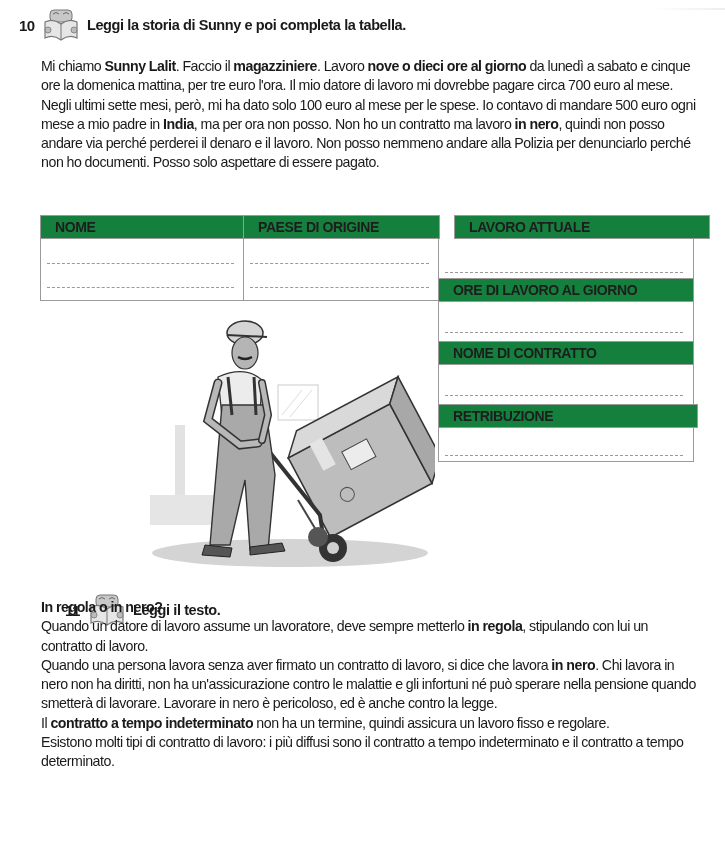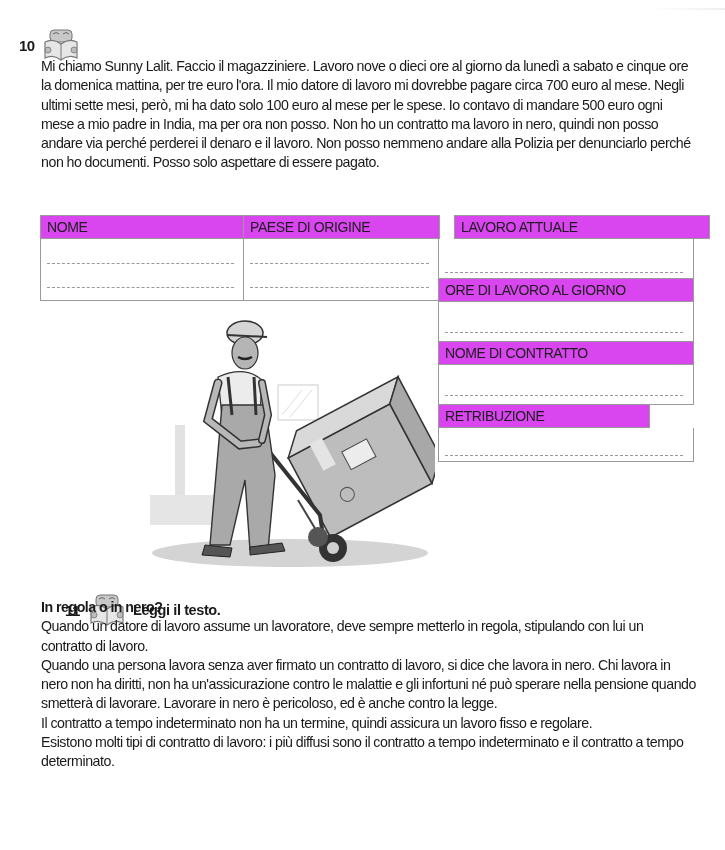--- a/index.html
+++ b/index.html
@@ -17,53 +17,54 @@
     font-weight: bold; font-size: 15px; width: 24px; text-align: left;
     letter-spacing: -0.5px;
   }
   .book-icon { width: 36px; height: 34px; margin-right: 8px; }
   .ex-title { font-weight: bold; font-size: 14.5px; letter-spacing: -0.4px; }
   .para {
     position: absolute; left: 41px; width: 655px;
     font-size: 14.2px; line-height: 19.3px; letter-spacing: -0.45px;
     word-spacing: -0.3px;
   }
-  .para b { font-weight: normal; }
+  .para b { font-weight: bold; }
   .para p { margin: 0; }
   .th {
-    position: absolute; background: #d946ef; font-weight: normal; font-size: 14px;
-    letter-spacing: -0.4px; padding-left: 6px; box-sizing: border-box;
+    position: absolute; background: #15803d; font-weight: bold; font-size: 14px;
+    letter-spacing: -0.4px; padding-left: 14px; box-sizing: border-box;
     display: flex; align-items: center; color: #1d1d1d;
     border: 1.5px solid #9a9a9a;
   }
   .cell {
     position: absolute; box-sizing: border-box; border: 1.5px solid #9a9a9a;
     border-top: none; background: #ffffff;
   }
   .dots {
     position: absolute; left: 6px; right: 10px; height: 0;
     border-top: 1px dashed #9a9a9a;
   }
   .illus { position: absolute; left: 150px; top: 305px; width: 285px; height: 270px; }
 </style>
 </head>
 <body>
 
 <div class="topline"></div>
 
-<div class="ex-header" style="left:19px; top:28px;">
+<div class="ex-header" style="left:19px; top:8px;">
   <span class="ex-num">10</span>
   <svg class="book-icon" viewBox="0 0 36 34">
     <rect x="7" y="2" width="22" height="12" rx="4" fill="#c8c8c8" stroke="#777" stroke-width="1"></rect>
     <path d="M10 6 q3 -3 6 0 M20 6 q3 -3 6 0" stroke="#666" fill="none" stroke-width="1"></path>
     <path d="M2 14 Q10 10 18 16 Q26 10 34 14 L34 30 Q26 26 18 32 Q10 26 2 30 Z" fill="#e6e6e6" stroke="#777" stroke-width="1.2"></path>
     <line x1="18" y1="16" x2="18" y2="32" stroke="#777" stroke-width="1"></line>
     <circle cx="5" cy="22" r="3" fill="#bbb" stroke="#777" stroke-width="0.8"></circle>
     <circle cx="31" cy="22" r="3" fill="#bbb" stroke="#777" stroke-width="0.8"></circle>
   </svg>
+  <span class="ex-title">Leggi la storia di Sunny e poi completa la tabella.</span>
 </div>
 
 <div class="para" id="story" style="top:57px;"><span>Mi chiamo </span><b>Sunny Lalit</b><span>. Faccio il </span><b>magazziniere</b><span>. Lavoro </span><b>nove o dieci ore al giorno</b><span> da lunedì a sabato e cinque ore la domenica mattina, per tre euro l'ora. Il mio datore di lavoro mi dovrebbe pagare circa 700 euro al mese. Negli ultimi sette mesi, però, mi ha dato solo 100 euro al mese per le spese. Io contavo di mandare 500 euro ogni mese a mio padre in </span><b>India</b><span>, ma per ora non posso. Non ho un contratto ma lavoro </span><b>in nero</b><span>, quindi non posso andare via perché perderei il denaro e il lavoro. Non posso nemmeno andare alla Polizia per denunciarlo perché non ho documenti. Posso solo aspettare di essere pagato.</span></div>
 
 <div>
 
   <div class="th" style="left:40px; top:215px; width:205px; height:24px;">NOME</div>
   <div class="th" style="left:243px; top:215px; width:197px; height:24px;">PAESE DI ORIGINE</div>
   <div class="th" style="left:438px; top:215px; width:256px; height:24px;margin-left:16px;">LAVORO ATTUALE</div>
 
@@ -81,21 +82,21 @@
     <div class="dots" style="top:33px;"></div>
   </div>
   <div class="th" style="left:438px; top:278px; width:256px; height:24px;">ORE DI LAVORO AL GIORNO</div>
   <div class="cell" style="left:438px; top:302px; width:256px; height:40px;">
     <div class="dots" style="top:30px;"></div>
   </div>
   <div class="th" style="left:438px; top:341px; width:256px; height:24px;">NOME DI CONTRATTO</div>
   <div class="cell" style="left:438px; top:365px; width:256px; height:40px;">
     <div class="dots" style="top:30px;"></div>
   </div>
-  <div class="th" style="left:438px; top:404px; width:212px; height:24px;">RETRIBUZIONE</div>
+  <div class="th" style="left:438px; top:404px; width:260px; height:24px;">RETRIBUZIONE</div>
   <div class="cell" style="left:438px; top:428px; width:256px; height:34px;">
     <div class="dots" style="top:27px;"></div>
   </div>
 </div>
 
 <svg class="illus" viewBox="0 0 285 270">
 
   <ellipse cx="140" cy="248" rx="138" ry="14" fill="#d4d4d4"></ellipse>
 
   <rect x="128" y="80" width="40" height="35" fill="none" stroke="#ccc" stroke-width="1"></rect>

